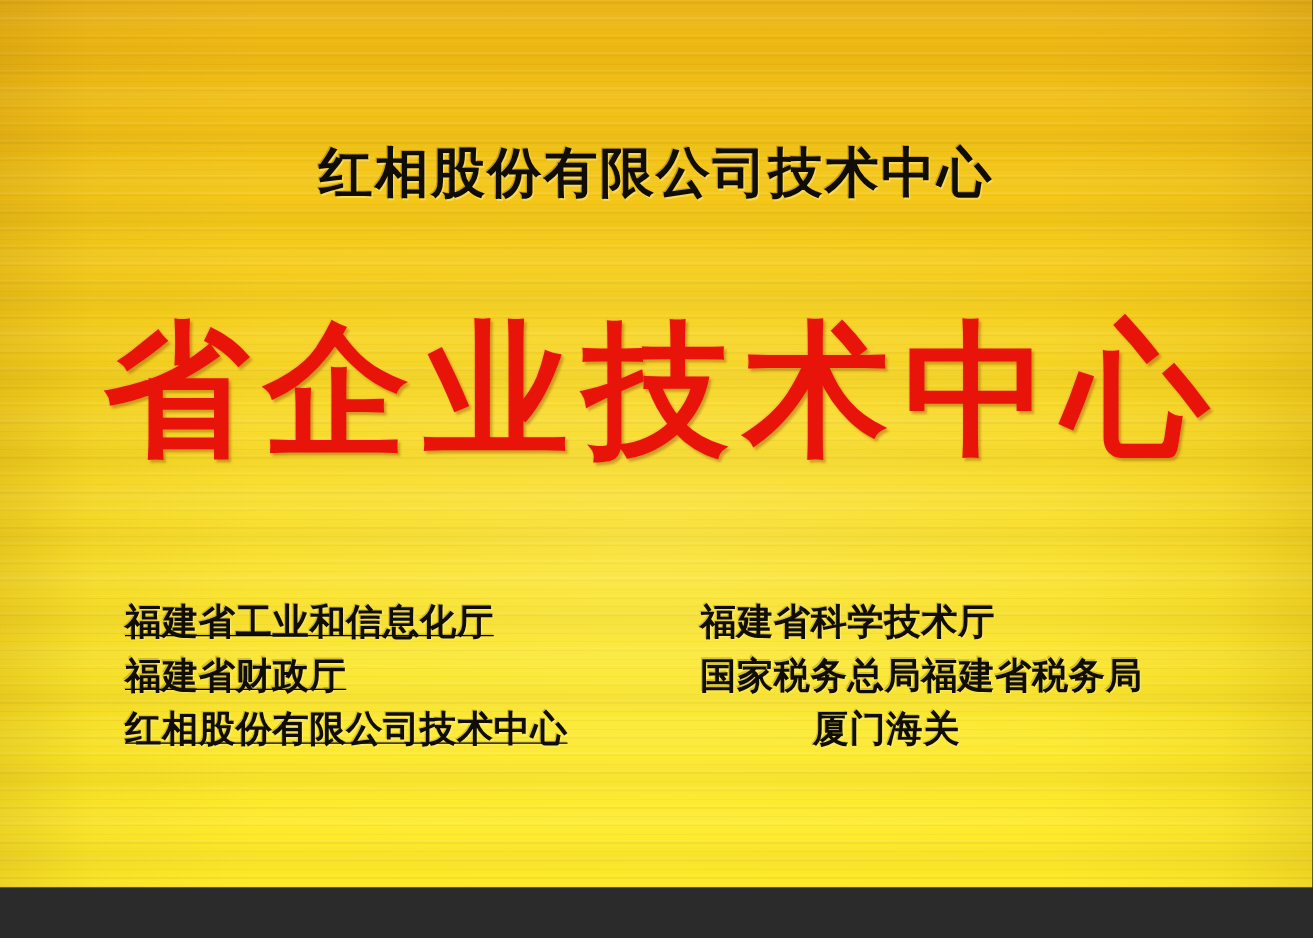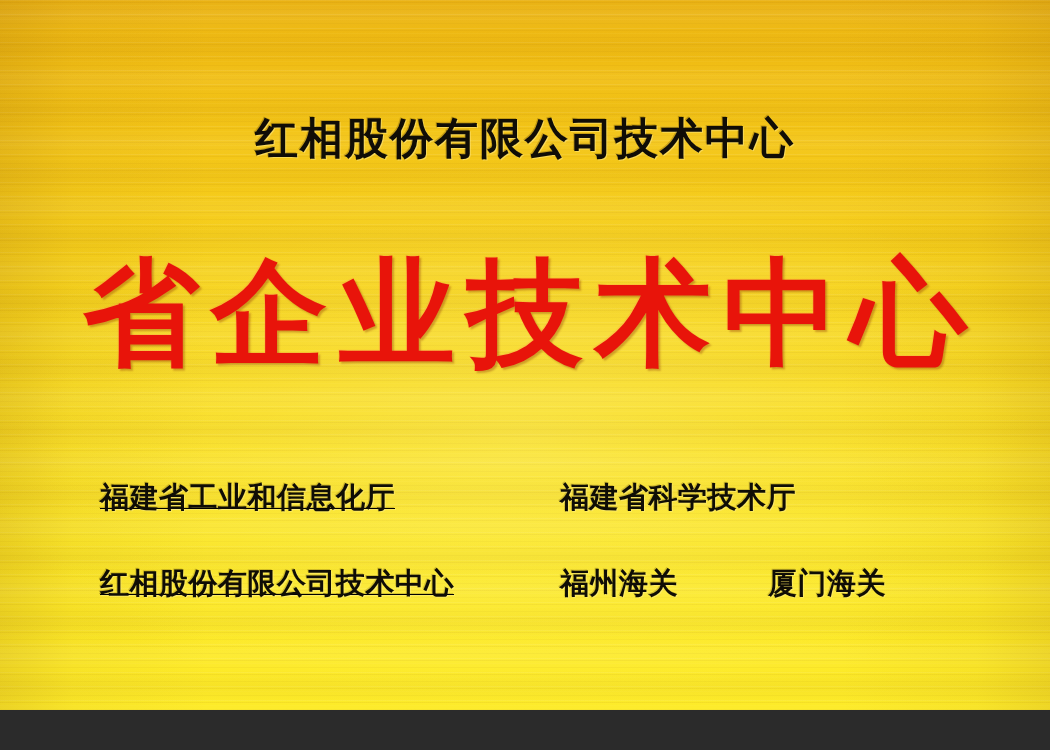--- a/index.html
+++ b/index.html
@@ -186,27 +186,32 @@
       <div class="auth-row">
         <div class="auth-col-left">
           <span class="auth-text">福建省工业和信息化厅</span>
         </div>
         <div class="auth-col-right">
           <span class="auth-text">福建省科学技术厅</span>
         </div>
       </div>
 
       <div class="auth-row">
+        <div class="auth-col-left">
+          <span class="auth-text">福建省财政厅</span>
+        </div>
+        <div class="auth-col-right">
+          <span class="auth-text">国家税务总局福建省税务局</span>
+        </div>
       </div>
 
       <div class="auth-row">
         <div class="auth-col-left">
           <span class="auth-text">红相股份有限公司技术中心</span>
         </div>
         <div class="auth-col-right">
-          <span class="auth-text">福州海关</span>
           <span class="auth-text second-item">厦门海关</span>
         </div>
       </div>
 
     </div>
   </div>
 </div>
 
 </body></html>

